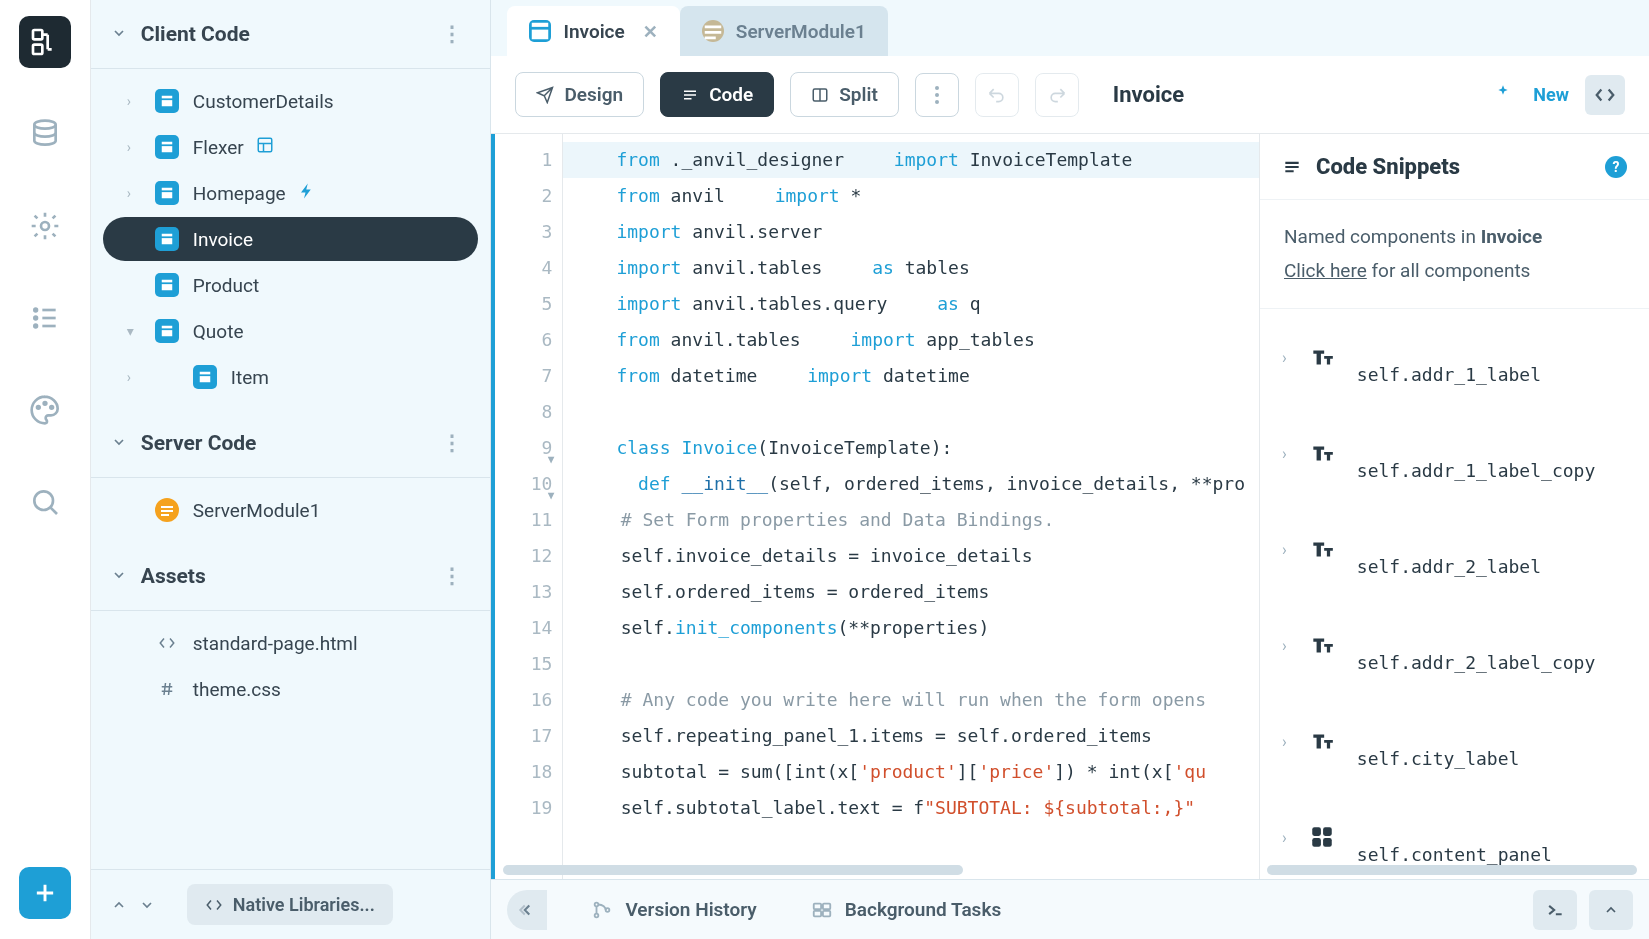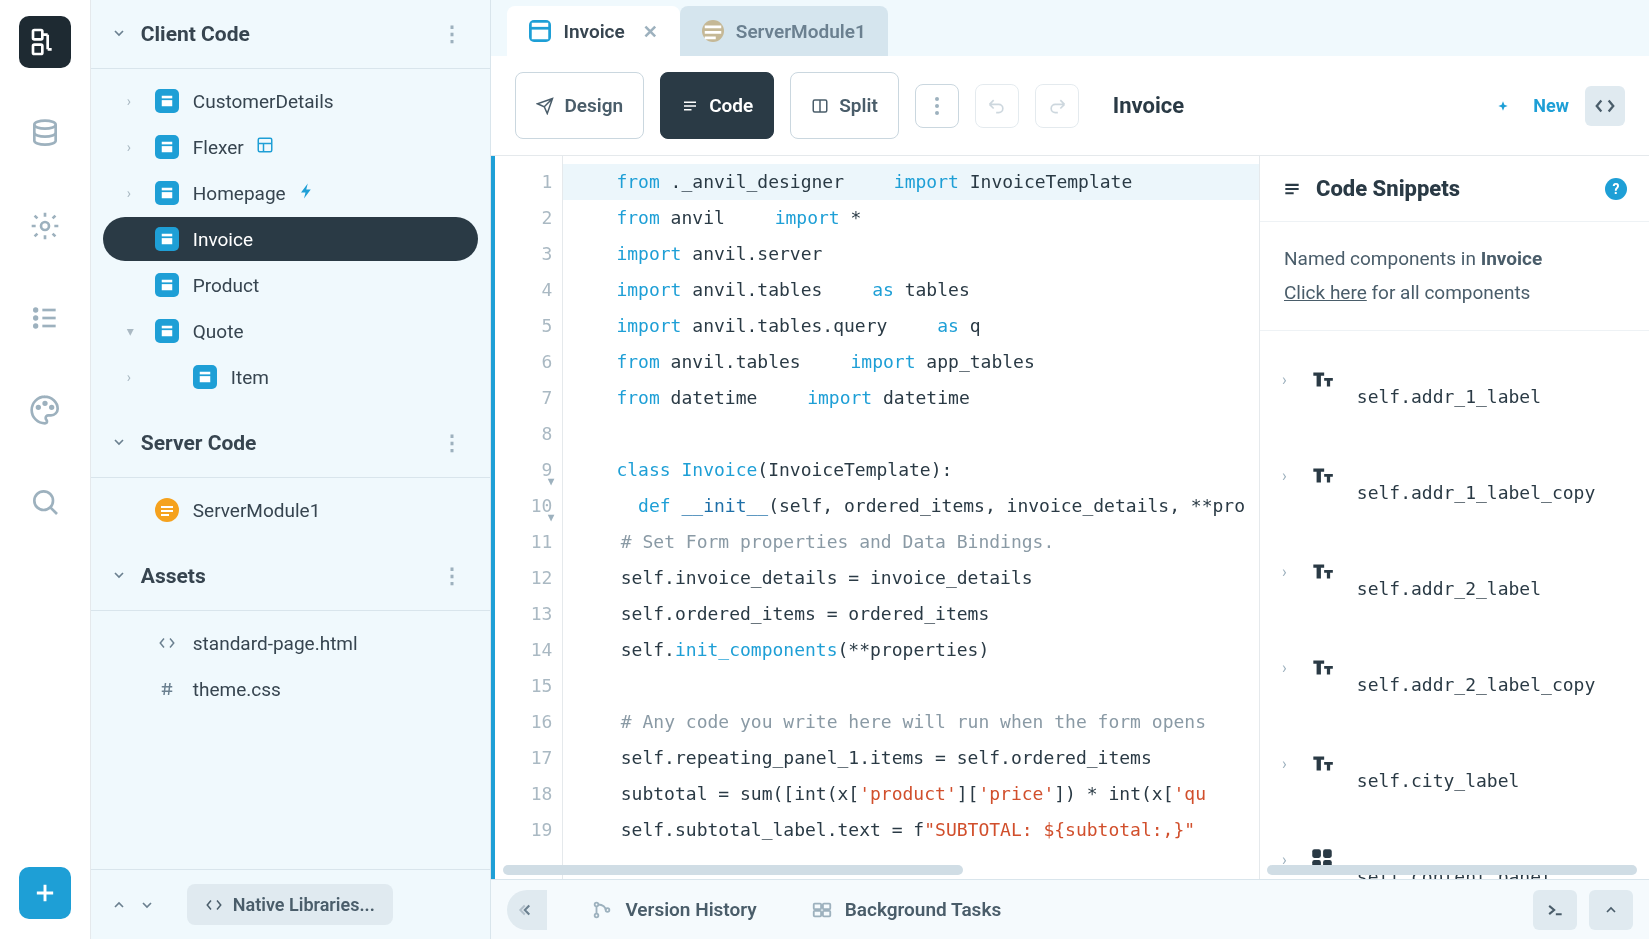--- a/index.html
+++ b/index.html
@@ -40,28 +40,28 @@
 
 .tabs { display: flex; height: 56px; background: #f0f9fd; padding-left: 16px; padding-top: 6px; }
 .tab { display: flex; align-items: center; padding: 0 22px; font-size: 19px; font-weight: 600; color: #374550; cursor: pointer; border-radius: 8px 8px 0 0; gap: 12px; }
 .tab.active { background: #fff; }
 .tab.inactive { background: #d5e5ee; color: #6b8090; }
 .tab .tab-icon { width: 22px; height: 22px; display: inline-flex; align-items: center; justify-content: center; }
 .tab .tab-close { color: #9db1be; font-size: 18px; cursor: pointer; margin-left: 6px; }
 
 
 .toolbar { display: flex; align-items: center; padding: 16px 24px; background: #fff; border-bottom: 1px solid #e5e9ec; gap: 16px; }
-.tbtn { display: flex; align-items: center; gap: 10px; padding: 21px 20px; border: 1.5px solid #cad7df; border-radius: 8px; font-size: 19px; font-weight: 600; color: #4a5d6a; cursor: pointer; background: #fff; }
+.tbtn { display: flex; align-items: center; gap: 10px; padding: 10px 20px; border: 1.5px solid #cad7df; border-radius: 8px; font-size: 19px; font-weight: 600; color: #4a5d6a; cursor: pointer; background: #fff; }
 .tbtn.dark { background: #2a3a45; color: #fff; border-color: #2a3a45; }
 .tbtn svg { width: 18px; height: 18px; }
 .tbtn-icon { width: 44px; height: 44px; border: 1.5px solid #cad7df; border-radius: 8px; display: flex; align-items: center; justify-content: center; cursor: pointer; color: #9db1be; }
 .tbtn-icon.disabled { opacity: 0.5; }
 .toolbar .title { font-size: 22px; font-weight: 700; color: #2a3a45; margin-left: 18px; }
 .toolbar-right { margin-left: auto; display: flex; align-items: center; gap: 16px; }
-.new-btn { color: #1e9fd6; font-weight: 700; font-size: 18px; display: flex; align-items: flex-end; gap: 22px; cursor: pointer; }
+.new-btn { color: #1e9fd6; font-weight: 700; font-size: 18px; display: flex; align-items: flex-start; gap: 22px; cursor: pointer; }
 .code-toggle { width: 40px; height: 40px; background: #e0eaf0; border-radius: 6px; display: flex; align-items: center; justify-content: center; color: #4a5d6a; cursor: pointer; }
 
 
 .editor-row { flex: 1; display: flex; overflow: hidden; background: #fff; }
 
 
 .editor { flex: 1; display: flex; overflow: hidden; font-family: "Menlo", "Monaco", "Consolas", monospace; font-size: 18px; border-left: 4px solid #1e9fd6; }
 .gutter { width: 68px; background: #fff; text-align: right; color: #aab9c3; padding: 8px 10px 8px 0; line-height: 36px; border-right: 1px solid #e5e9ec; user-select: none; }
 .gutter .gline { position: relative; }
 .gutter .fold { position: absolute; right: -2px; top: 12px; color: #9db1be; font-size: 11px; }

